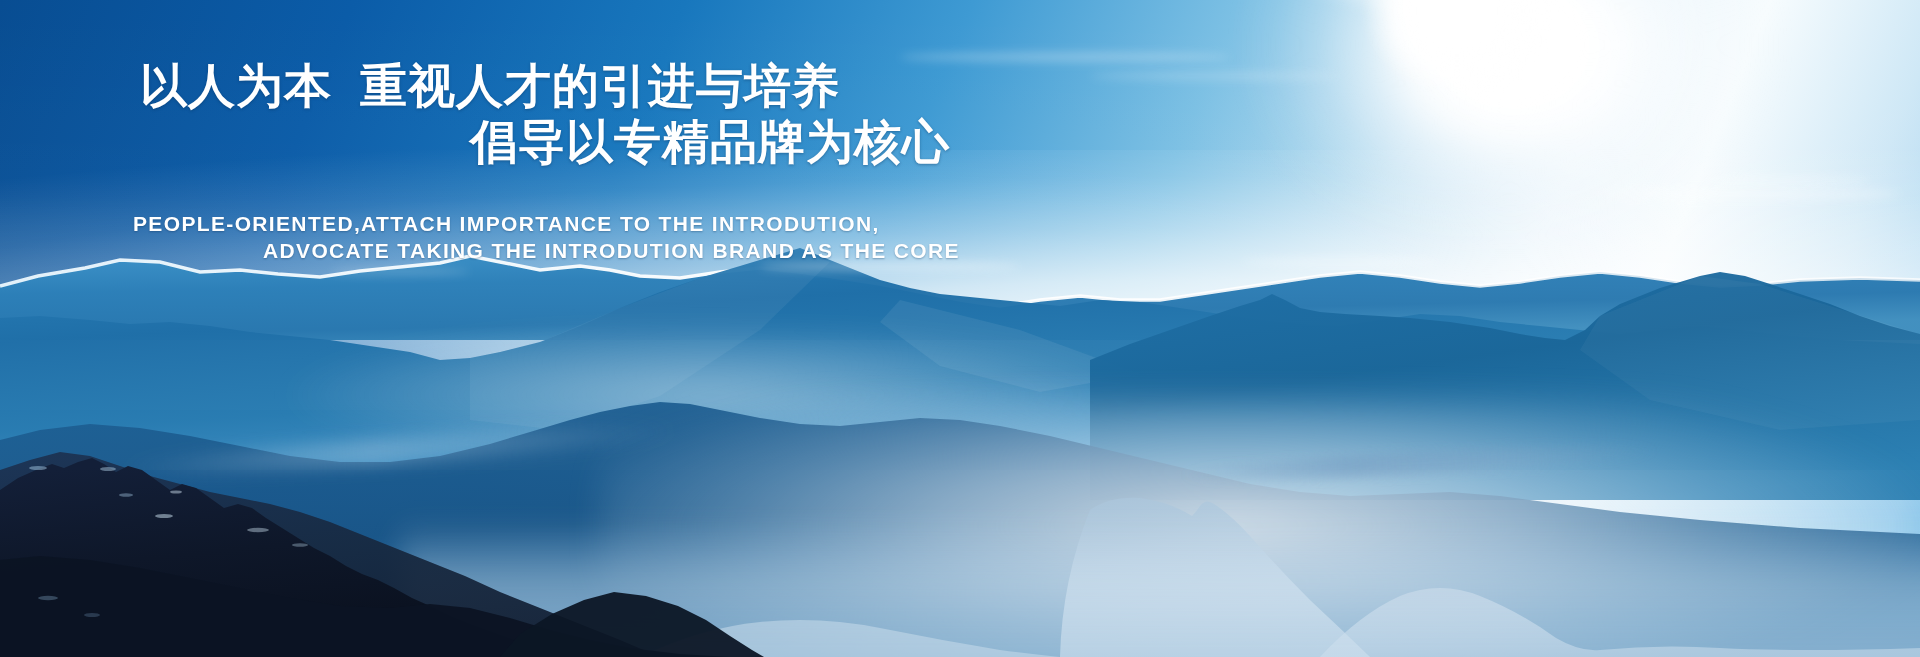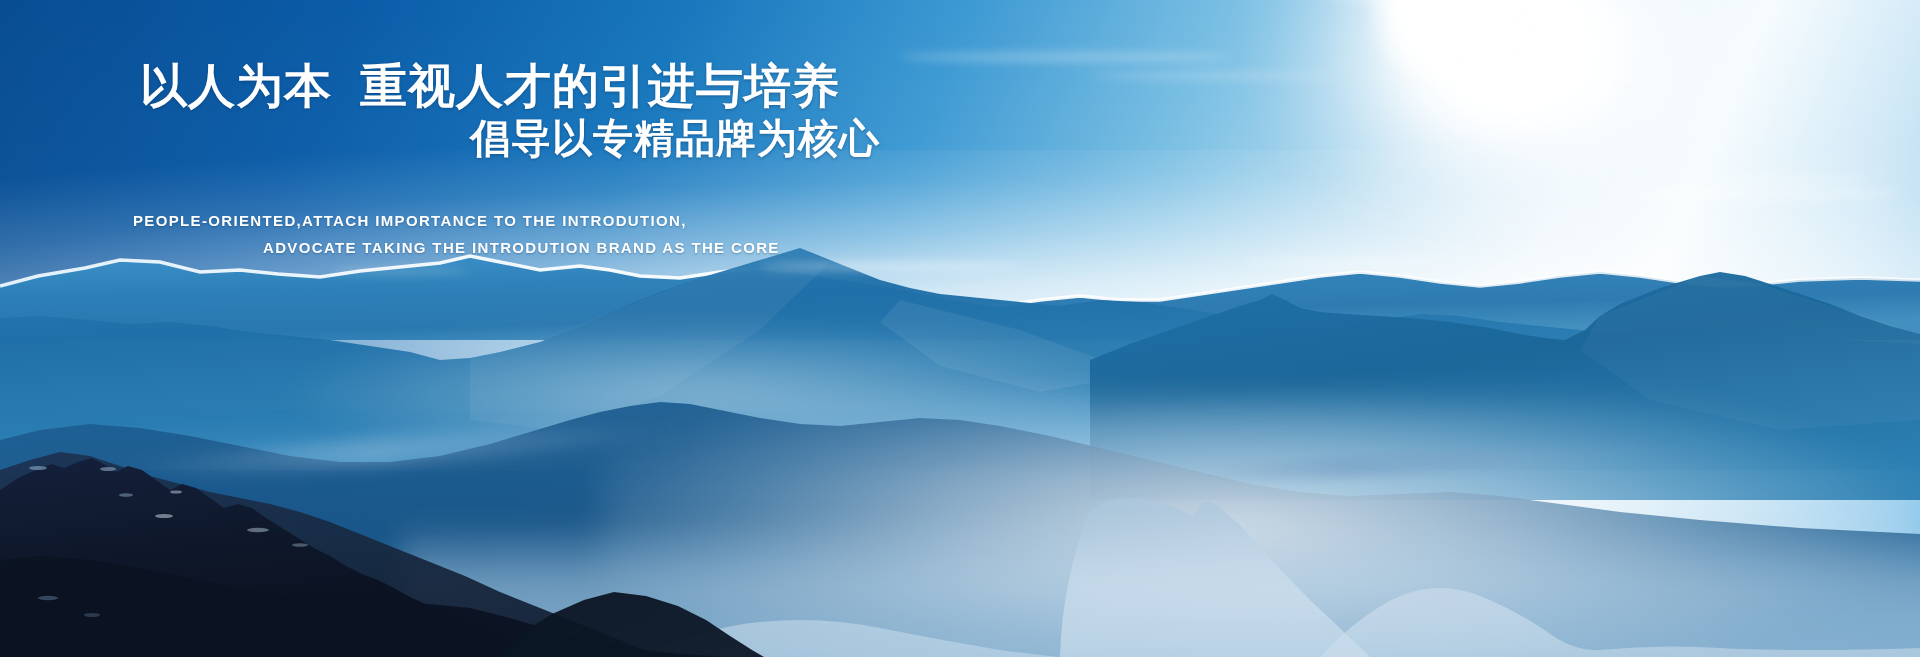--- a/index.html
+++ b/index.html
@@ -179,27 +179,27 @@
     z-index: 40;
   }
   .cn-line {
     position: absolute;
     white-space: pre;
     font-weight: 700;
     letter-spacing: 1px;
     text-shadow: 0 1px 3px rgba(8,45,85,0.40);
   }
   .cn1 { left: 140px; top: 62px;  font-size: 47px; line-height: 1.0; }
-  .cn2 { left: 470px; top: 118px; font-size: 40px; line-height: 1.0; }
+  .cn2 { left: 470px; top: 118px; font-size: 47px; line-height: 1.0; }
 
   .en-line {
     position: absolute;
     white-space: pre;
     font-weight: 700;
-    font-size: 15px;
+    font-size: 21px;
     letter-spacing: 1.35px;
     text-shadow: 0 1px 2px rgba(8,45,85,0.35);
   }
   .en1 { left: 133px; top: 212px; }
   .en2 { left: 263px; top: 239px; }
 </style>
 </head>
 <body>
 
 <div id="banner">

